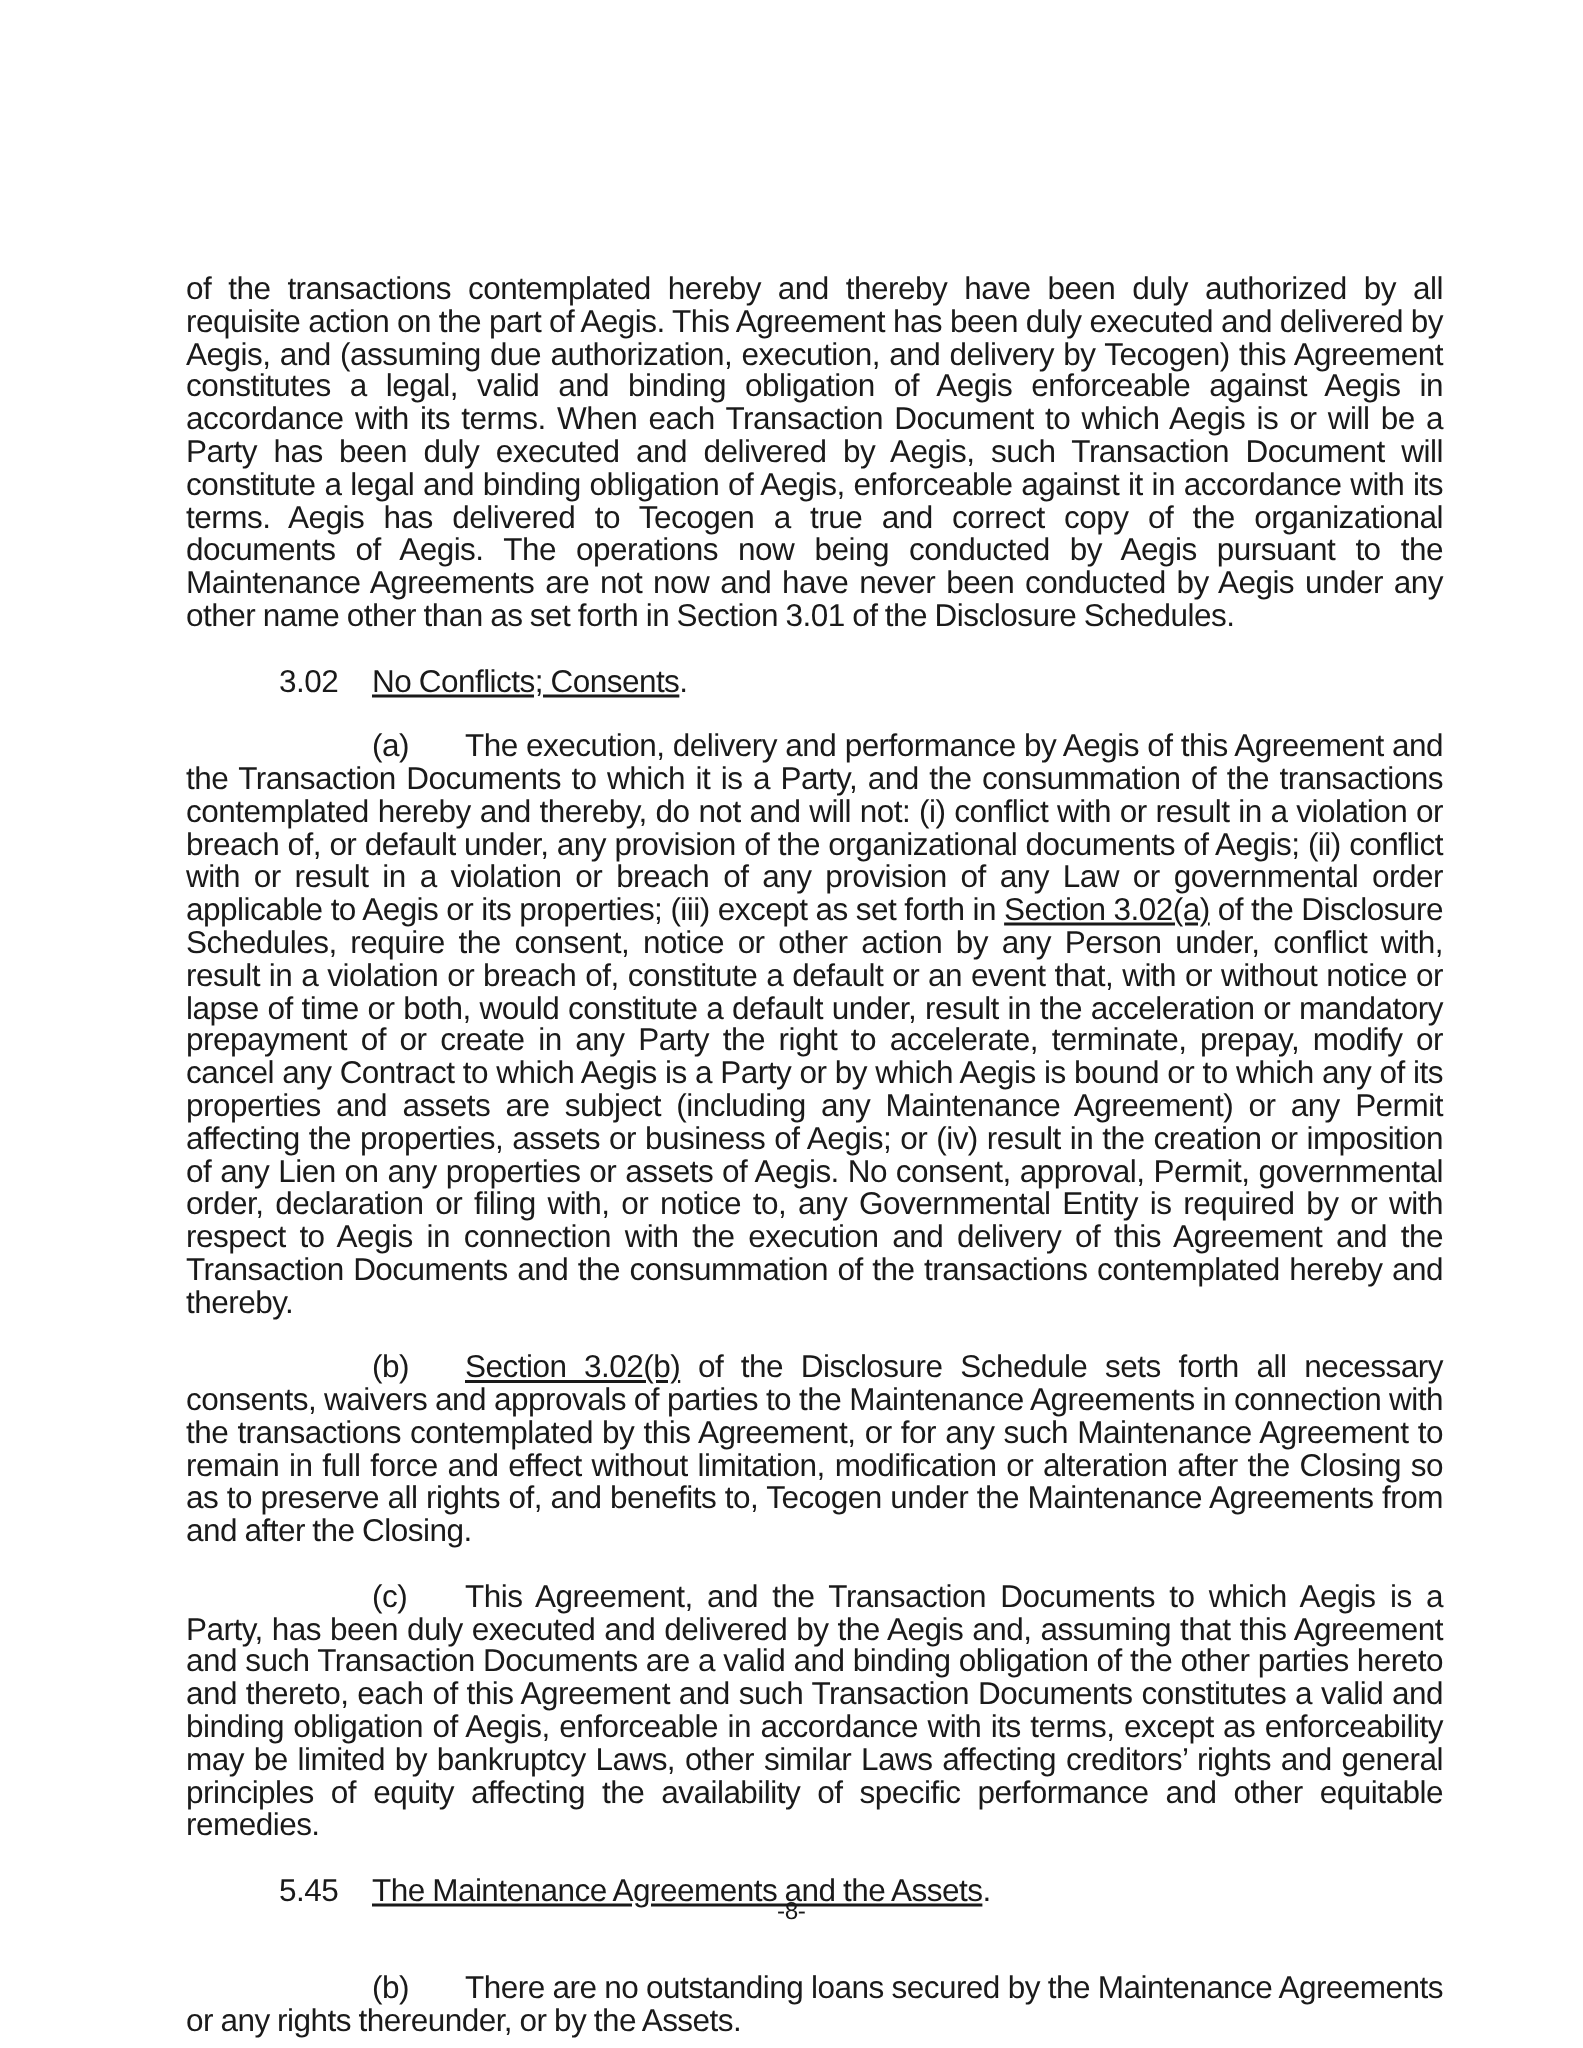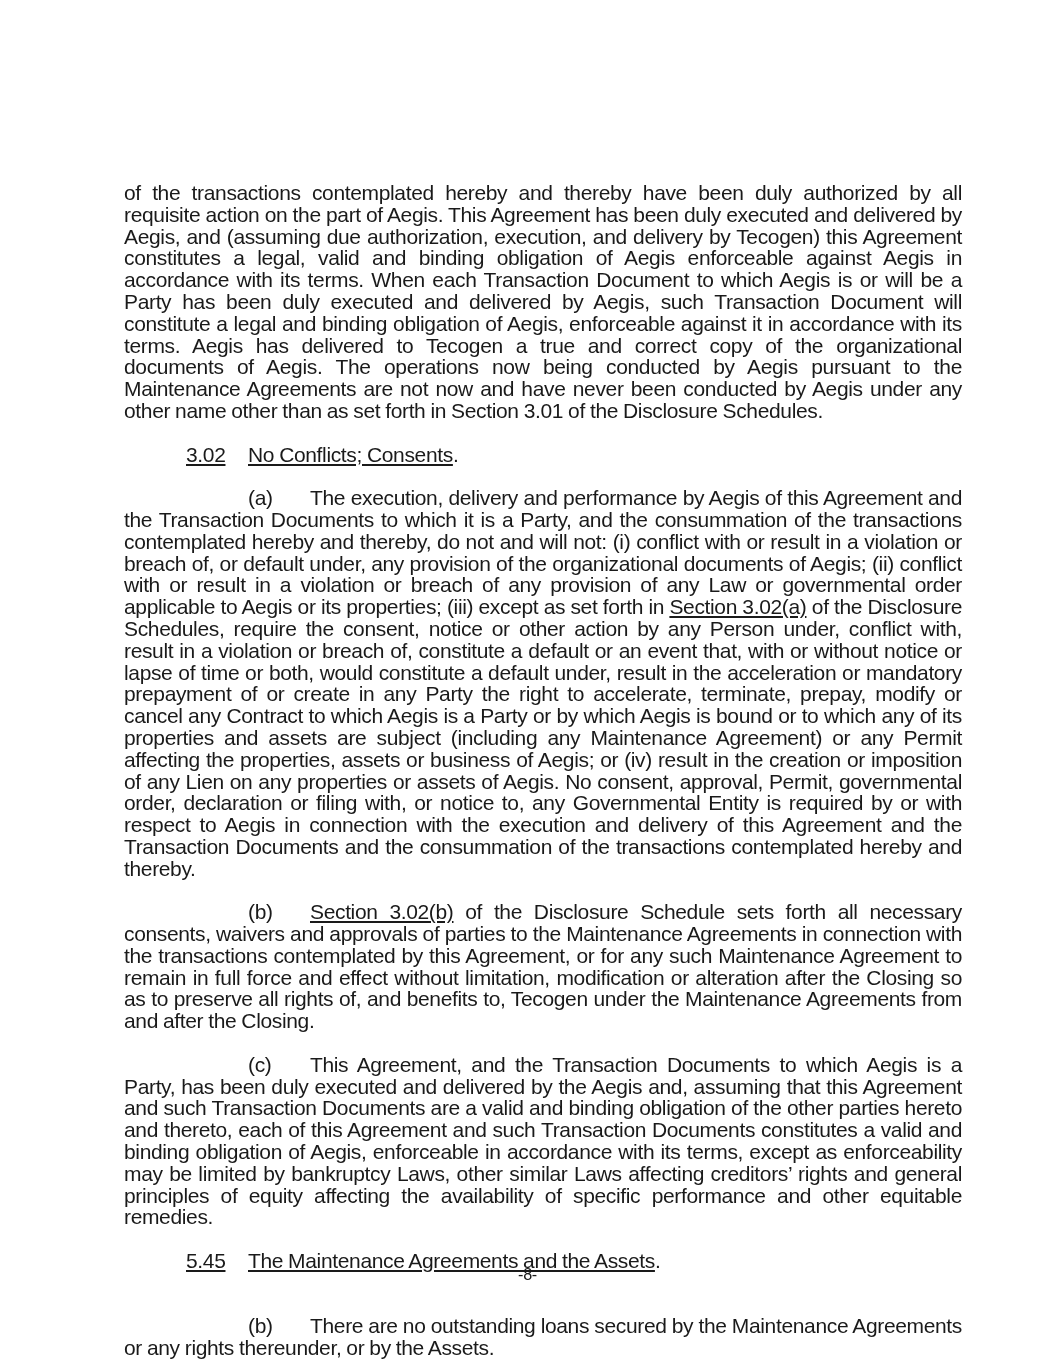--- a/index.html
+++ b/index.html
@@ -27,21 +27,20 @@
       text-align: justify;
       text-align-last: left;
     }
     .gap { height: 21.8px; }
     .heading {
       padding-left: 62px;
     }
     .heading .num {
       display: inline-block;
       width: 62px;
-      text-decoration: underline;
     }
     .heading .title {
       text-decoration: underline;
     }
     .sub .label {
       display: inline-block;
       width: 62px;
       margin-left: 124px;
     }
     .u { text-decoration: underline; }

